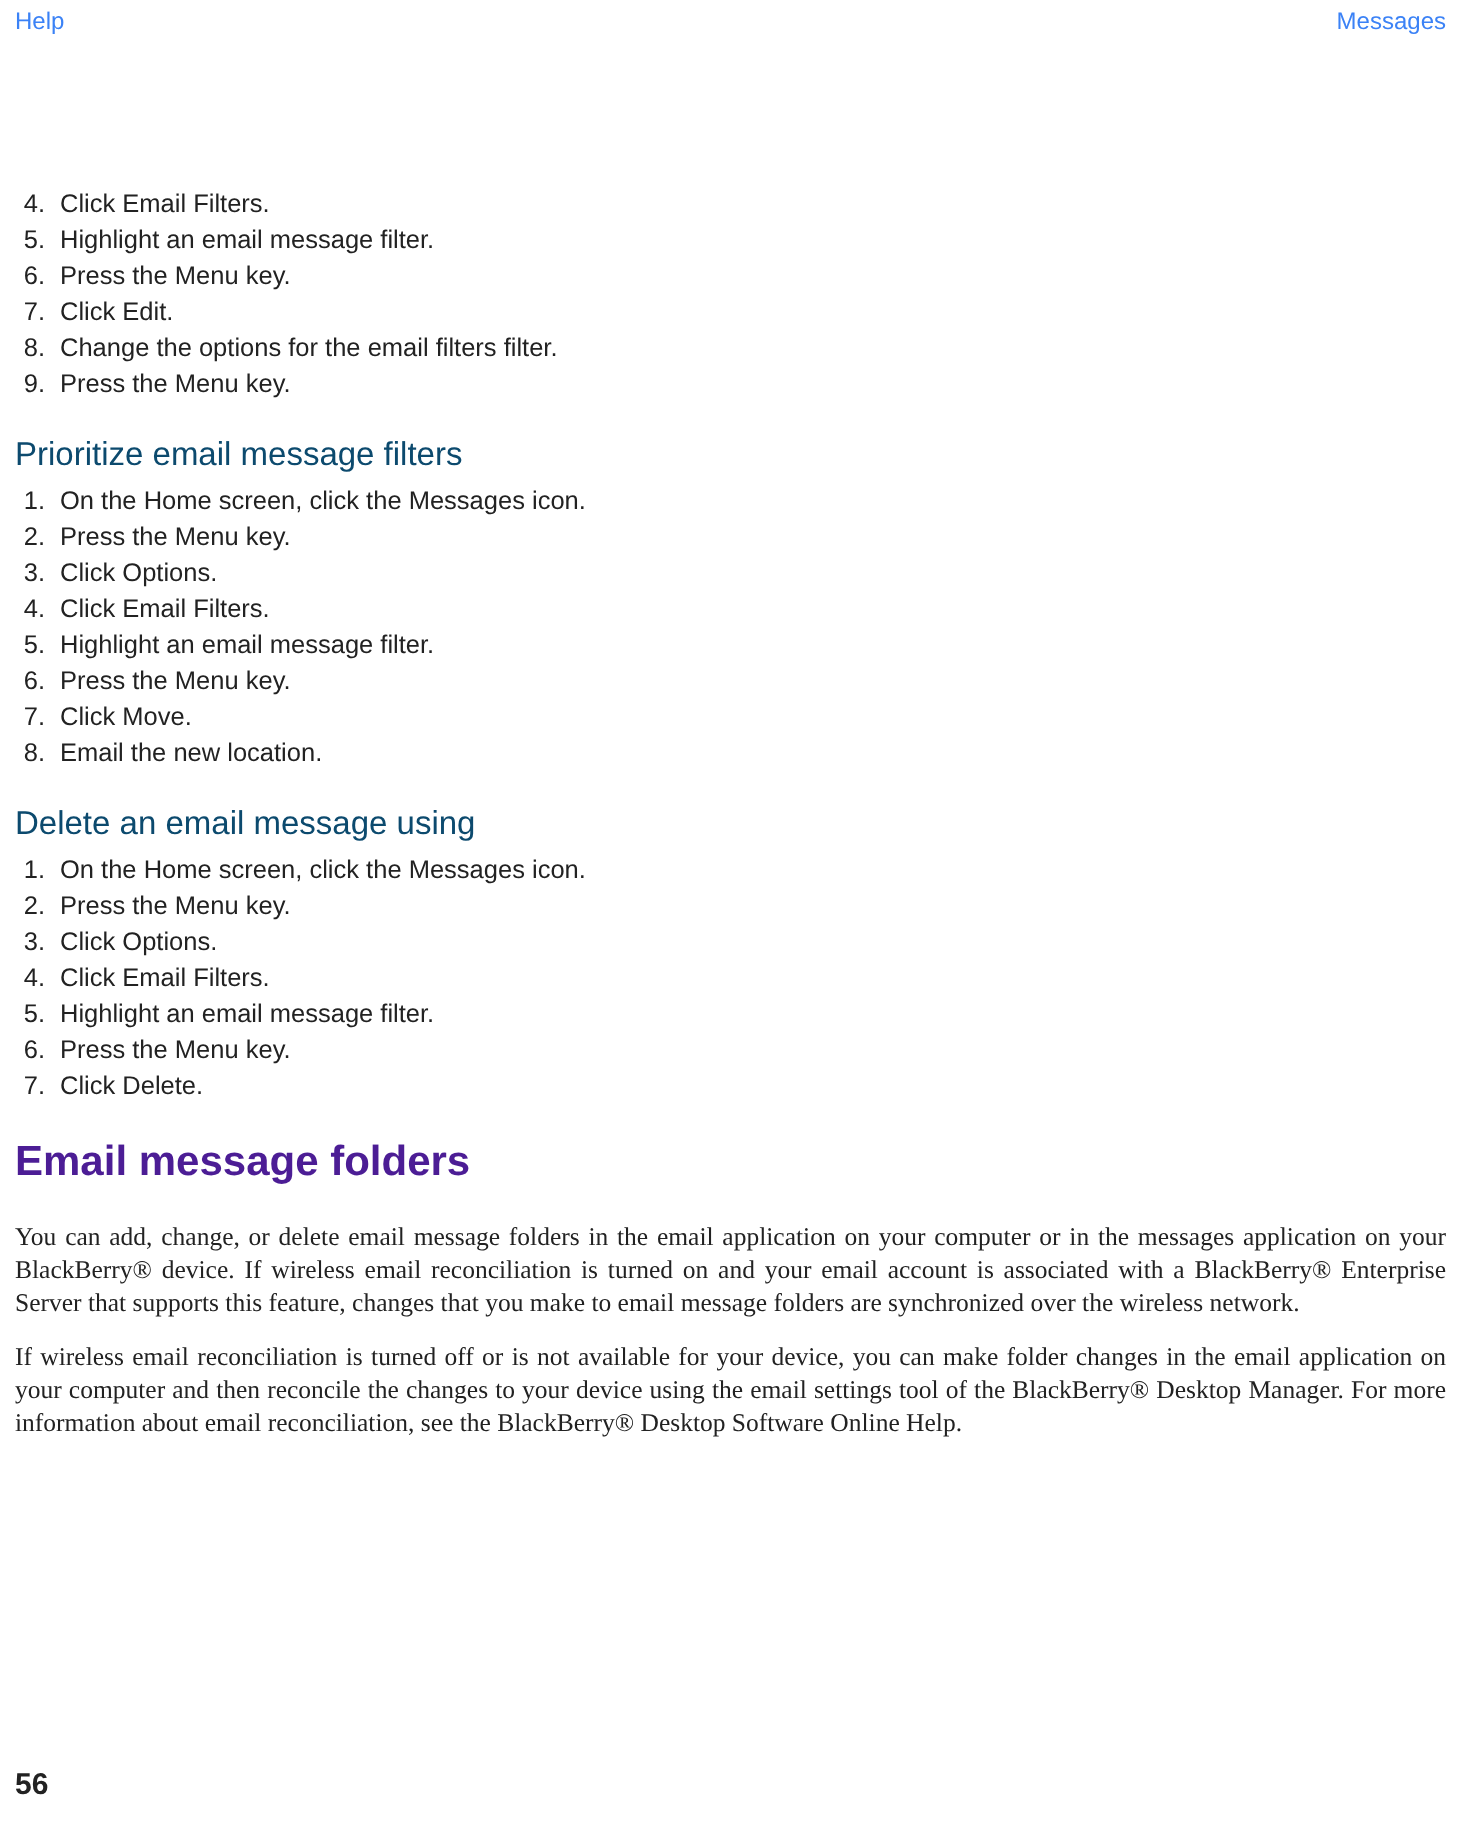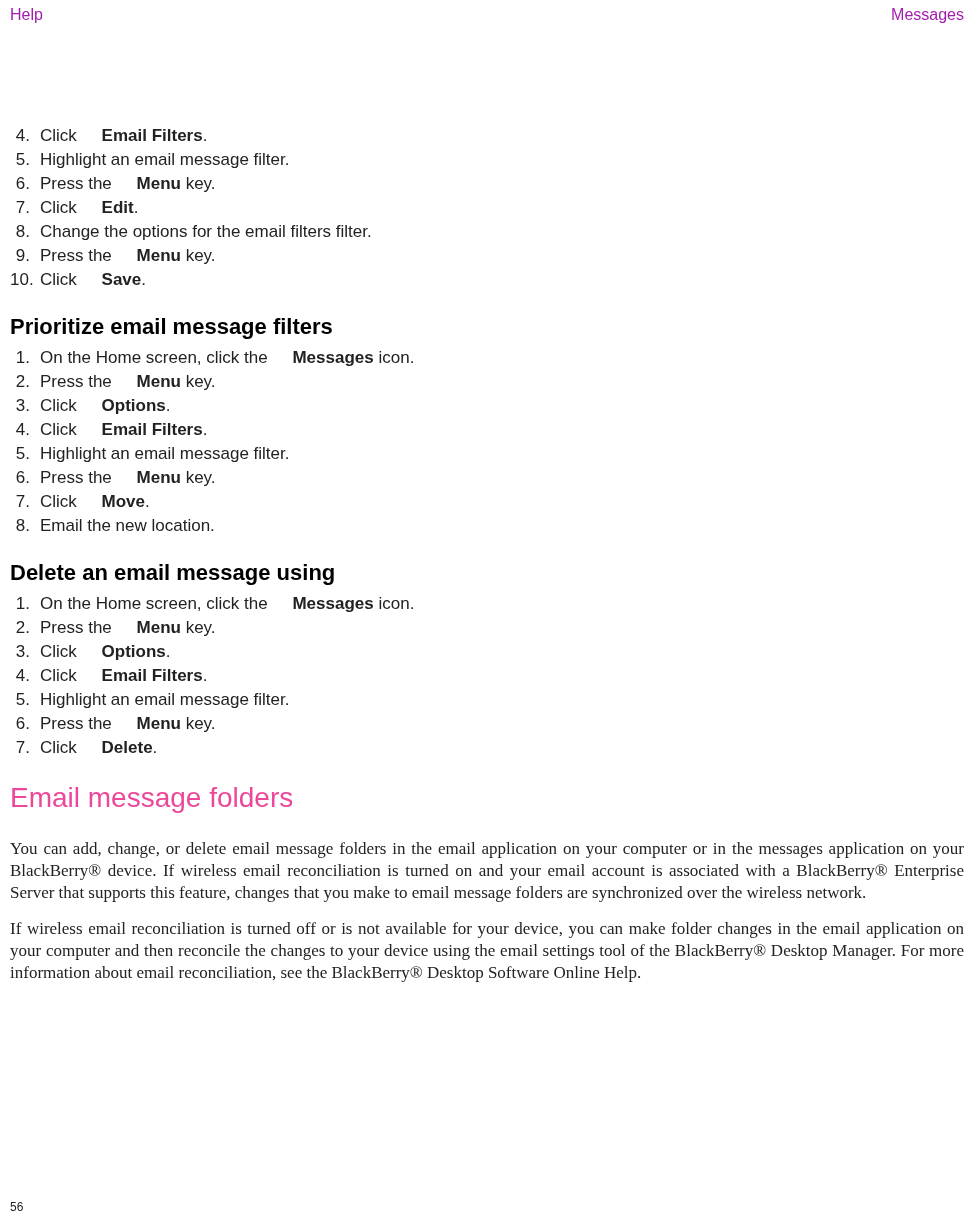--- a/index.html
+++ b/index.html
@@ -9,21 +9,21 @@
     font-family: "Segoe UI", Arial, Helvetica, sans-serif;
     font-size: 17px;
     color: #222;
     position: relative;
     padding: 6px 10px 10px 10px;
   }
   .top-header {
     display: flex;
     justify-content: space-between;
     font-size: 16px;
-    color: #a21caf;
+    color: #3b82f6;
     margin-bottom: 100px;
   }
   .content {
     padding-left: 0px;
     padding-right: 0px;
   }
   ol.num-list {
     list-style: none;
     margin: 0 0 22px 0;
   }
@@ -37,42 +37,43 @@
     width: 30px;
     text-align: right;
     padding-right: 10px;
     flex-shrink: 0;
   }
   ol.num-list li .txt{
     flex:1;
   }
   h3.sub-h {
     font-size: 22px;
-    font-weight: bold;
-    color: #000000;
+    font-weight: normal;
+    color: #0c4a6e;
     margin: 4px 0 6px 0;
   }
   h2.main-h {
     font-size: 28px;
-    font-weight: normal;
-    color: #ec4899;
+    font-weight: bold;
+    color: #4c1d95;
     margin: 10px 0 24px 0;
   }
   p.para {
     line-height: 22px;
     margin-bottom: 14px;
     text-align: justify;
     font-family: Liberation Serif, serif;
   }
-  b { font-weight: bold; margin-left: 20px; }
+  b { font-weight: normal; }
   .page-num {
     position: absolute;
-    bottom: 14px;
+    bottom: 26px;
     left: 10px;
-    font-size: 12px;
+    font-size: 20px;
+    font-weight: bold;
   }
 </style>
 </head>
 <body>
 
 <div class="top-header">
   <span>Help</span>
   <span>Messages</span>
 </div>
 
@@ -95,24 +96,20 @@
         <span class="num">7.</span>
         <span class="txt">Click <b>Edit</b>.</span>
       </li>
       <li>
         <span class="num">8.</span>
         <span class="txt">Change the options for the email filters filter.</span>
       </li>
       <li>
         <span class="num">9.</span>
         <span class="txt">Press the <b>Menu</b> key.</span>
-      </li>
-      <li>
-        <span class="num">10.</span>
-        <span class="txt">Click <b>Save</b>.</span>
       </li>
     </ol>
 
   <h3 class="sub-h">Prioritize email message filters</h3>
   <ol class="num-list" id="list2">
       <li>
         <span class="num">1.</span>
         <span class="txt">On the Home screen, click the <b>Messages</b> icon.</span>
       </li>
       <li>

